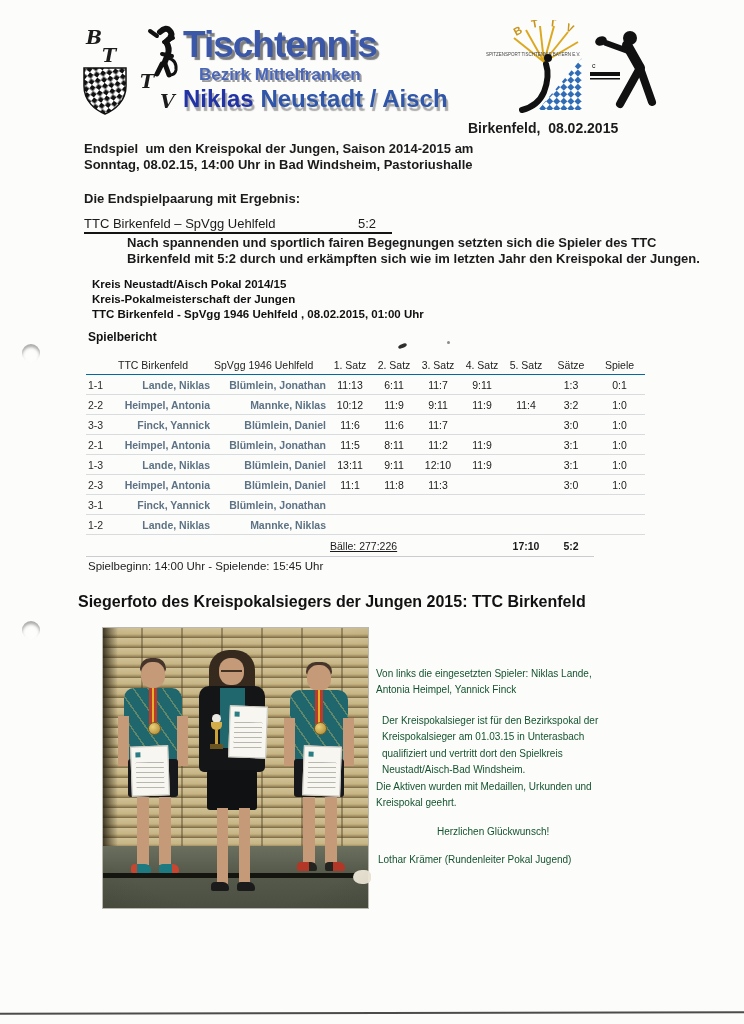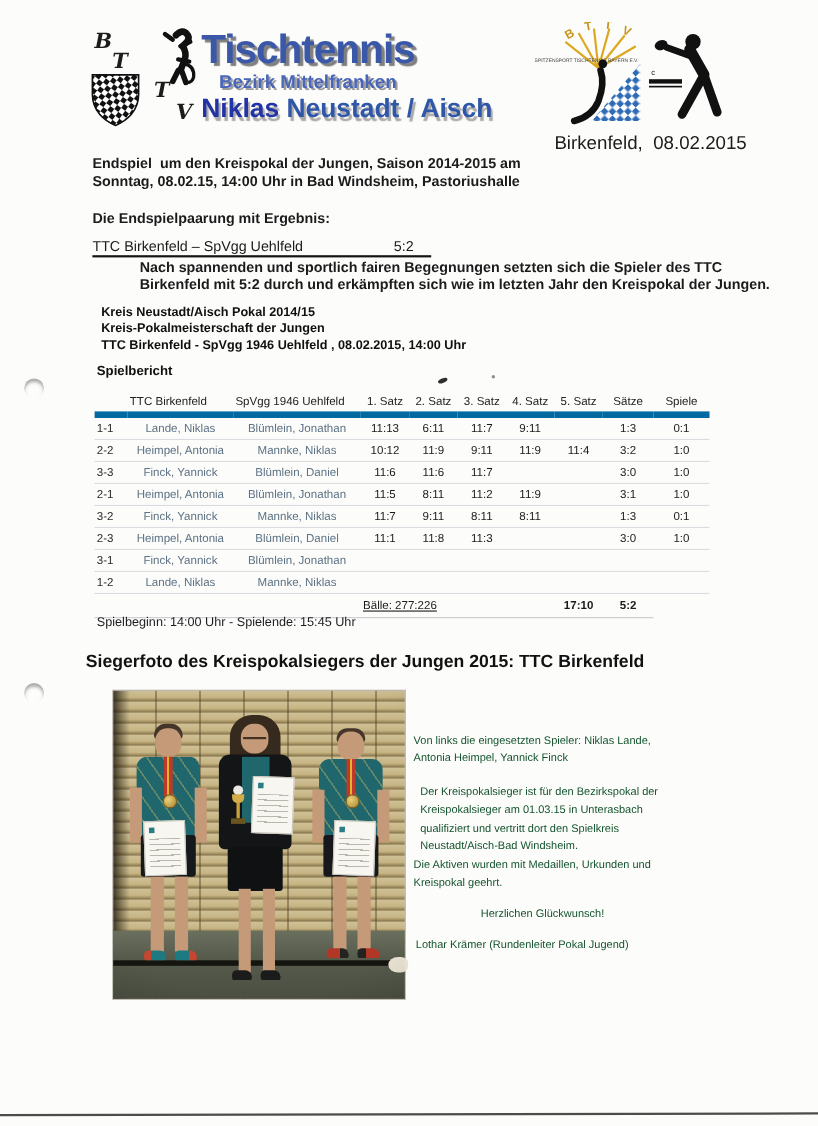--- a/index.html
+++ b/index.html
@@ -15,41 +15,41 @@
   .speck{position:absolute;left:447px;top:341px;width:3px;height:3px;background:#8a8a8a;border-radius:50%;}
 
   
   .title-block{left:183px;top:26px;line-height:1;}
   .t-main{font-size:37px;font-weight:bold;letter-spacing:-1px;color:#3a57a8;text-shadow:3px 3px 1px #7f7f7f;}
   .t-sub{margin:3px 0 0 16px;font-size:17px;font-weight:bold;color:#4a66b8;text-shadow:2px 2px 0 #9c9c9c;}
   .t-region{margin:4px 0 0 0;font-size:24px;font-weight:bold;text-shadow:2px 4px 1px rgba(125,125,125,.65);}
   .t-region .k{color:#2233a5;}
   .t-region .r{color:#2f56a8;}
 
-  .date-line{left:504px;top:120px;font-size:17px;font-weight:normal;white-space:pre;}
+  .date-line{left:468px;top:120px;font-size:14px;font-weight:bold;white-space:pre;}
 
   .b13{font-size:13px;font-weight:bold;line-height:15.5px;white-space:pre-wrap;}
   .intro{left:84px;top:141px;}
   .pairing-label{left:84px;top:191px;}
   .match-wrap{left:84px;top:216px;width:292px;display:flex;justify-content:space-between;
               border-bottom:2px solid #141414;padding:0 16px 1px 0;font-size:13px;font-weight:normal;}
   .summary{left:87px;top:235px;margin-left:40px;}
   .meta{left:92px;top:277px;font-size:11.5px;font-weight:bold;line-height:15px;white-space:pre-wrap;color:#101010;}
   .report-label{left:88px;top:330px;font-size:12px;font-weight:bold;color:#101010;}
 
   
   .tablewrap{left:86px;top:356px;}
   table{border-collapse:collapse;table-layout:fixed;width:559px;font-size:10.5px;color:#1b1b1b;}
-  th{font-weight:normal;color:#222;padding:3px 2px;border-bottom:6px solid #0369a1;}
+  th{font-weight:normal;color:#222;padding:3px 2px;border-bottom:1px solid #0369a1;}
   td{padding:3.5px 2px;border-bottom:1px solid #d9dcdf;}
   th.h1,th.h2{text-align:left;}
   th.h0{text-align:left;}
   th.h3,th.h4,th.h5,th.h6,th.h7,th.h8,th.h9{text-align:center;}
   td.c0{text-align:left;color:#2a2a2a;}
-  td.c1,td.c2{text-align:center;color:#5d7284;}
+  td.c1,td.c2{text-align:right;color:#5d7284;font-weight:bold;}
   td.c3,td.c4,td.c5,td.c6,td.c7,td.c8,td.c9{text-align:center;}
   tfoot td{border-bottom:1px solid #c9ccd0;padding:4.5px 2px;}
   .t-balls{color:#1b1b1b;text-decoration:underline;}
   .t-sum{text-align:center;font-weight:bold;}
 
   .times{left:88px;top:560px;font-size:11.5px;color:#1d1d1d;}
   .photo-heading{left:78px;top:593px;font-size:16px;font-weight:bold;color:#111;}
 
   
   .photo{left:103px;top:628px;width:265px;height:280px;outline:1px solid rgba(120,115,100,.5);
@@ -183,21 +183,21 @@
 
   <div class="abs match-wrap">
     <span>TTC Birkenfeld – SpVgg Uehlfeld</span>
     <span>5:2</span>
   </div>
 
   <div class="abs b13 summary">Nach spannenden und sportlich fairen Begegnungen setzten sich die Spieler des TTC
 Birkenfeld mit 5:2 durch und erkämpften sich wie im letzten Jahr den Kreispokal der Jungen.</div>
   <div class="abs meta">Kreis Neustadt/Aisch Pokal 2014/15
 Kreis-Pokalmeisterschaft der Jungen
-TTC Birkenfeld - SpVgg 1946 Uehlfeld , 08.02.2015, 14:00 Uhr</div>
+TTC Birkenfeld - SpVgg 1946 Uehlfeld , 08.02.2015, 01:00 Uhr</div>
   <div class="abs report-label">Spielbericht</div>
 
   <div class="abs tablewrap">
     <table>
       <colgroup>
         <col style="width:30px">
           <col style="width:96px">
           <col style="width:116px">
         <col style="width:44px">
           <col style="width:44px">
@@ -264,30 +264,30 @@
             <td class="c2">Blümlein, Jonathan</td>
             <td class="c3">11:5</td>
             <td class="c4">8:11</td>
             <td class="c5">11:2</td>
             <td class="c6">11:9</td>
             <td class="c7"></td>
             <td class="c8">3:1</td>
             <td class="c9">1:0</td>
           </tr>
           <tr>
-            <td class="c0">3-2</td>
-            <td class="c1">Finck, Yannick</td>
-            <td class="c2">Mannke, Niklas</td>
-            <td class="c3">11:7</td>
+            <td class="c0">1-3</td>
+            <td class="c1">Lande, Niklas</td>
+            <td class="c2">Blümlein, Daniel</td>
+            <td class="c3">13:11</td>
             <td class="c4">9:11</td>
-            <td class="c5">8:11</td>
-            <td class="c6">8:11</td>
-            <td class="c7"></td>
-            <td class="c8">1:3</td>
-            <td class="c9">0:1</td>
+            <td class="c5">12:10</td>
+            <td class="c6">11:9</td>
+            <td class="c7"></td>
+            <td class="c8">3:1</td>
+            <td class="c9">1:0</td>
           </tr>
           <tr>
             <td class="c0">2-3</td>
             <td class="c1">Heimpel, Antonia</td>
             <td class="c2">Blümlein, Daniel</td>
             <td class="c3">11:1</td>
             <td class="c4">11:8</td>
             <td class="c5">11:3</td>
             <td class="c6"></td>
             <td class="c7"></td>

